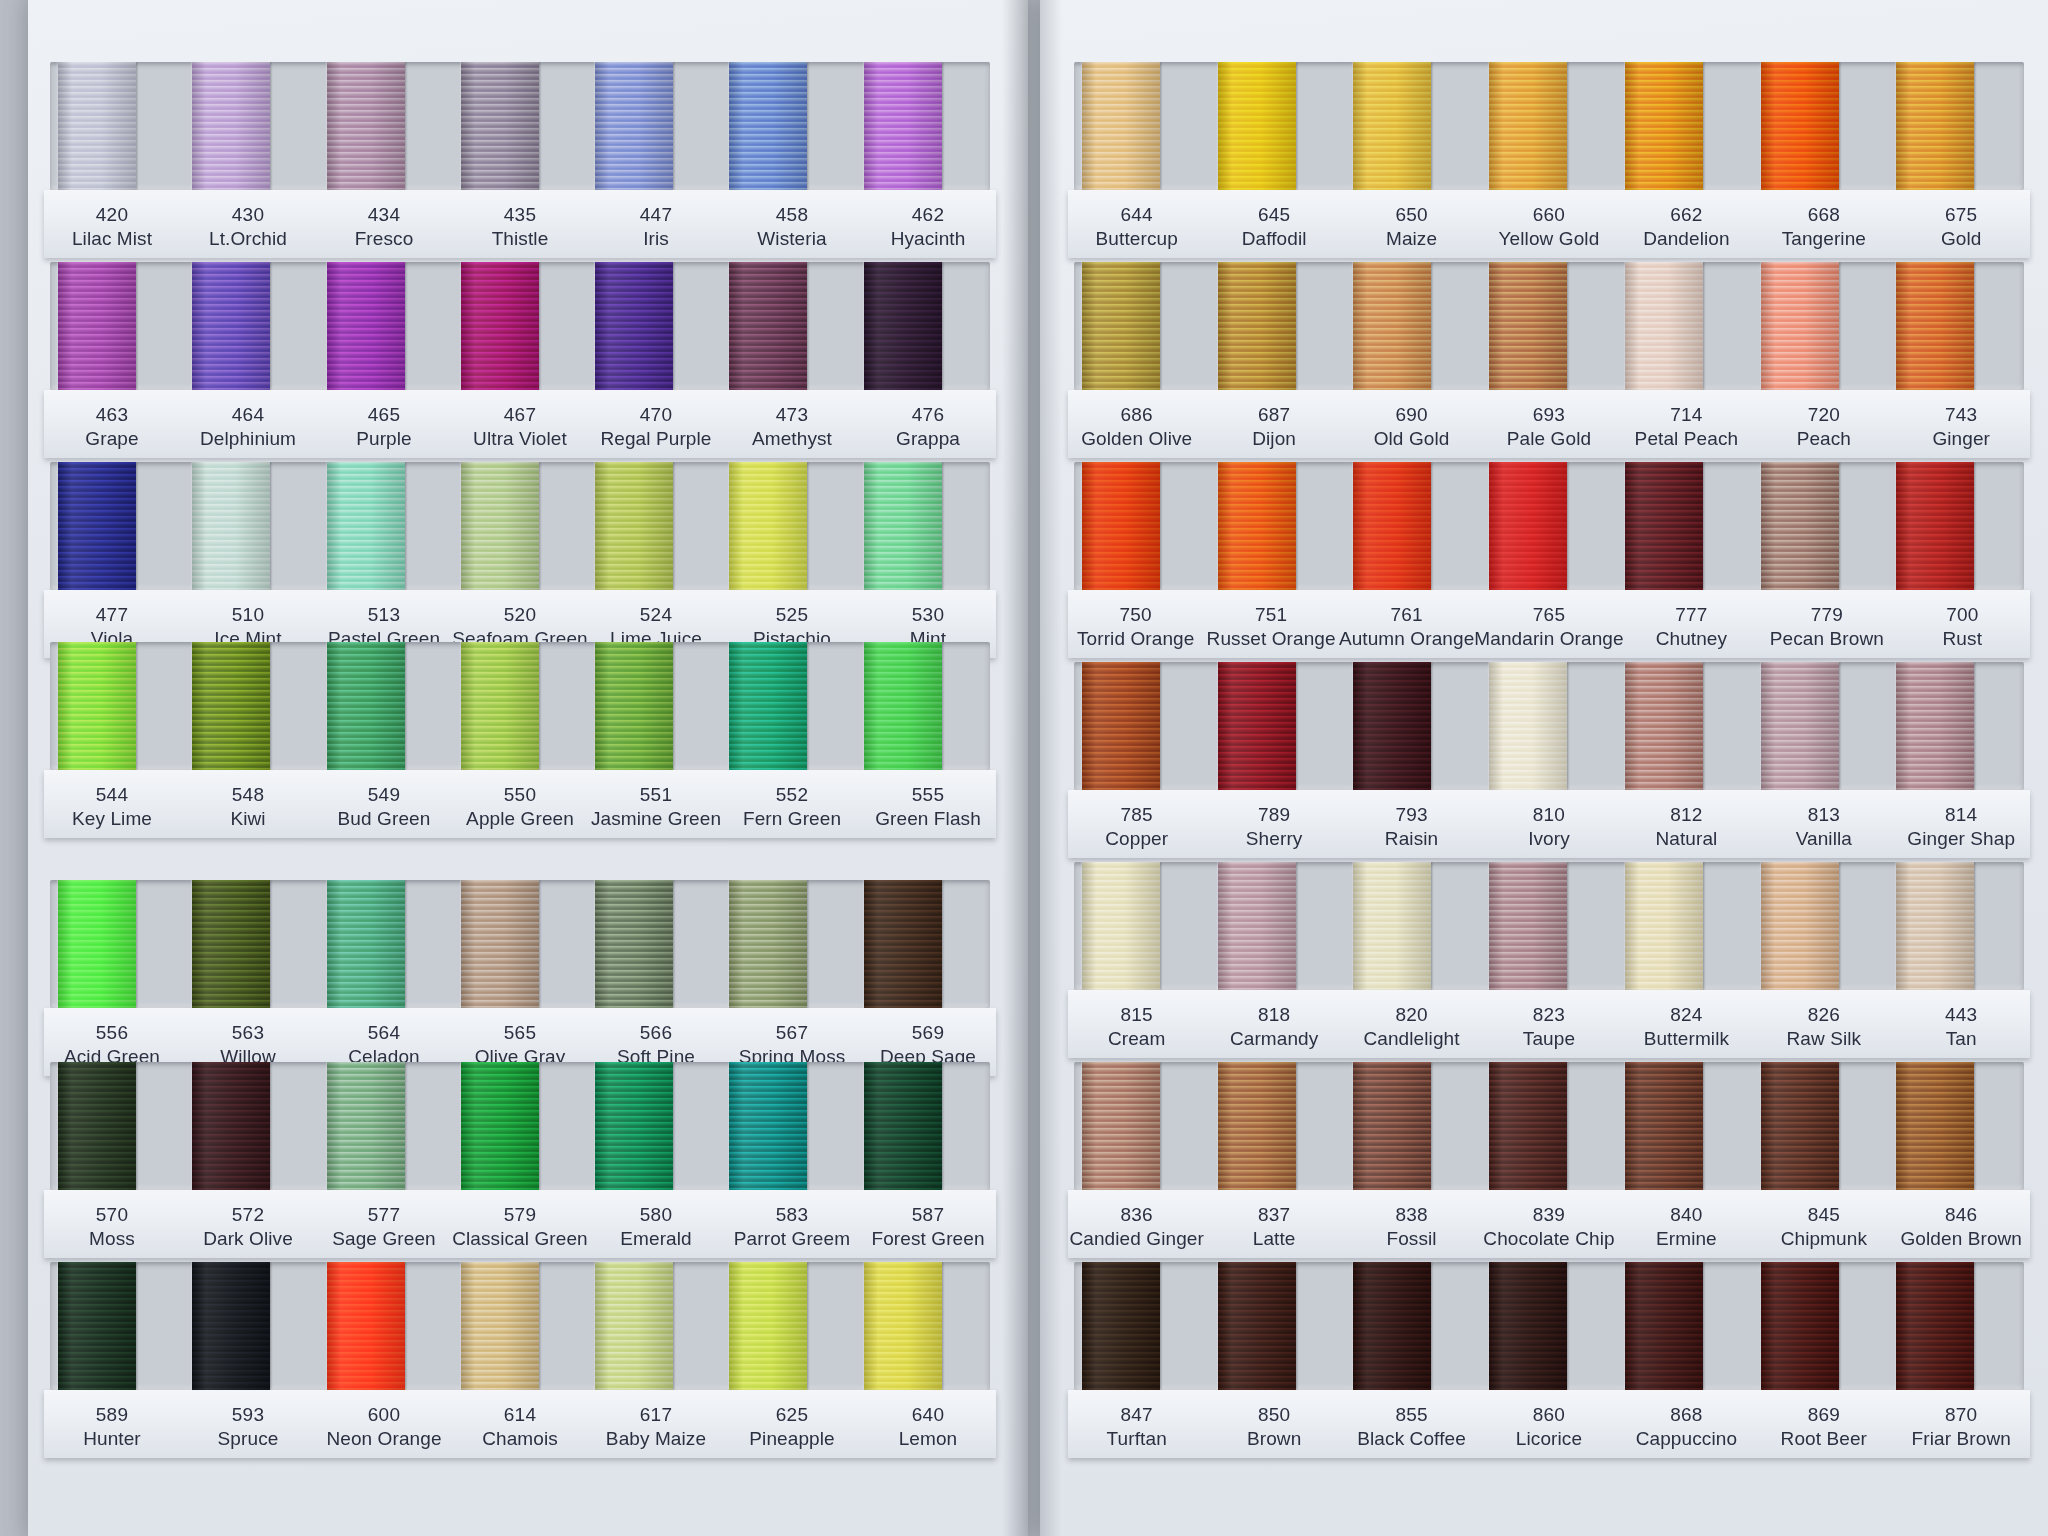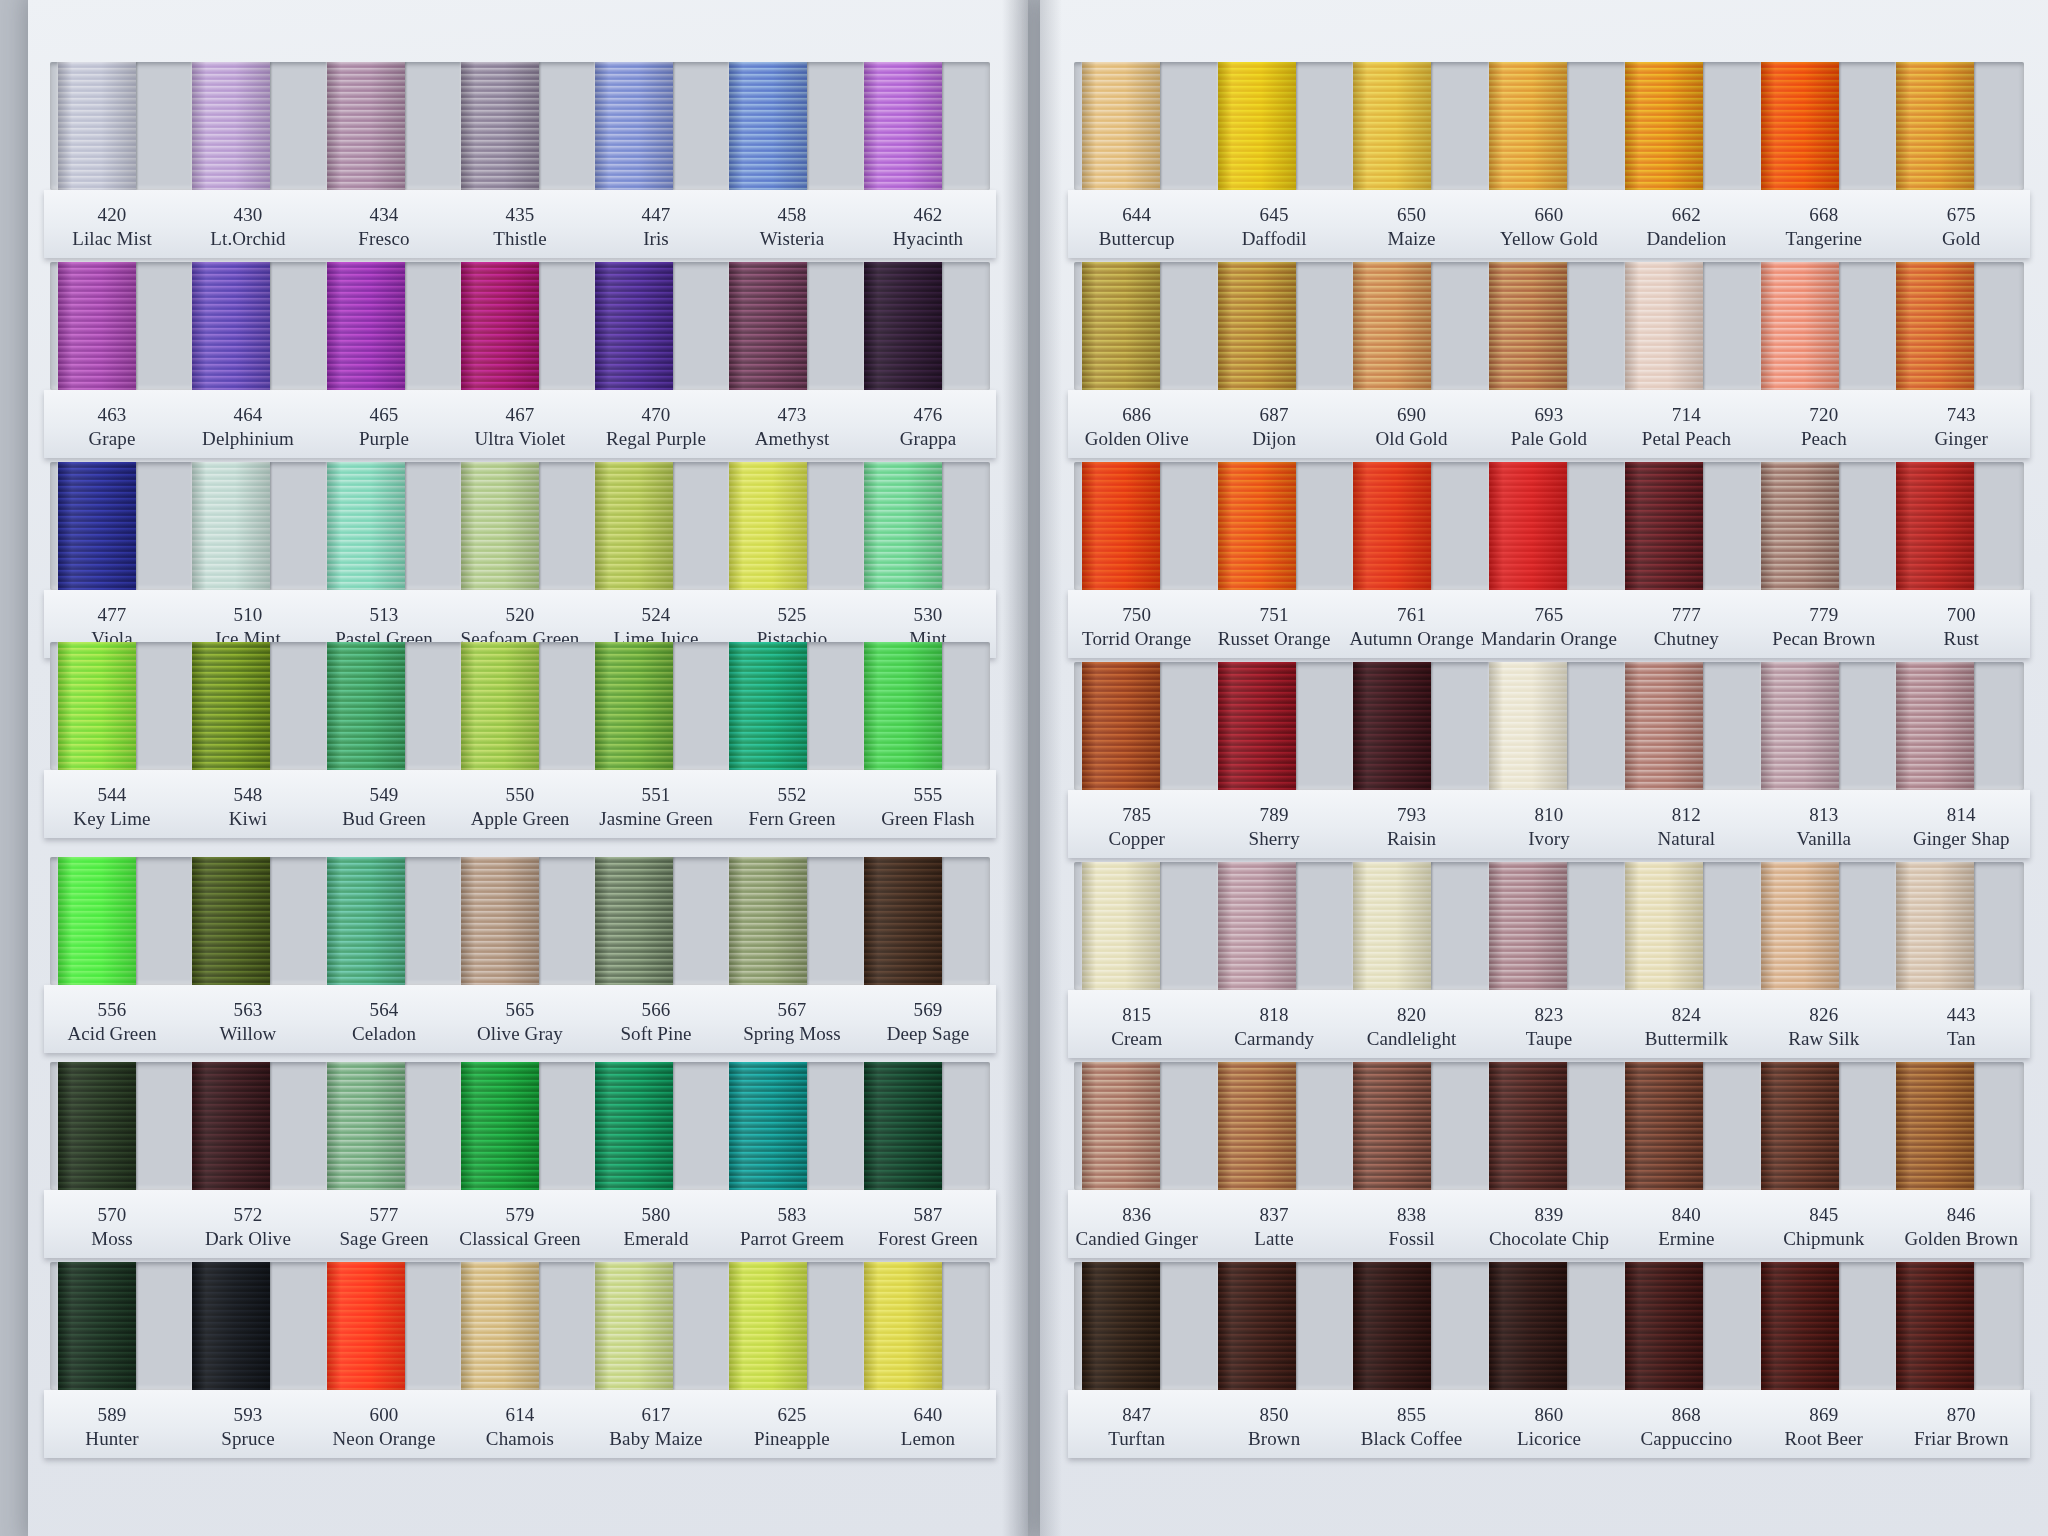--- a/index.html
+++ b/index.html
@@ -32,21 +32,20 @@
     background:linear-gradient(270deg, rgba(90,97,110,0) 0%, rgba(80,87,100,.22) 100%);
     pointer-events:none;
   }
 
   
   .row {
     position:absolute;
     left:22px;
     width: 940px;
     height: 203px;
-    font-family: Liberation Serif, serif;
   }
   #page-right .row { width: 950px; left: 34px; }
 
   .window {
     position:absolute; left:0; right:0; top:0; height:128px;
     background:#c8ccd3;
     border-radius:2px;
     box-shadow: inset 0 2px 5px rgba(60,66,78,.45),
                 inset 0 -2px 4px rgba(255,255,255,.55);
     overflow:hidden;
@@ -323,21 +322,21 @@
           <div class="label">
             <span class="code">552</span>
             <span class="name">Fern Green</span>
           </div>
           <div class="label">
             <span class="code">555</span>
             <span class="name">Green Flash</span>
           </div>
         </div>
       </div>
-      <div class="row" style="top: 865px;">
+      <div class="row" style="top: 888px;">
         <div class="window">
           <div class="cell">
             <div class="ribbon" style="background: rgb(85, 238, 70);"></div>
           </div>
           <div class="cell">
             <div class="ribbon" style="background: rgb(71, 89, 29);"></div>
           </div>
           <div class="cell">
             <div class="ribbon" style="background: rgb(80, 176, 134);"></div>
           </div>

